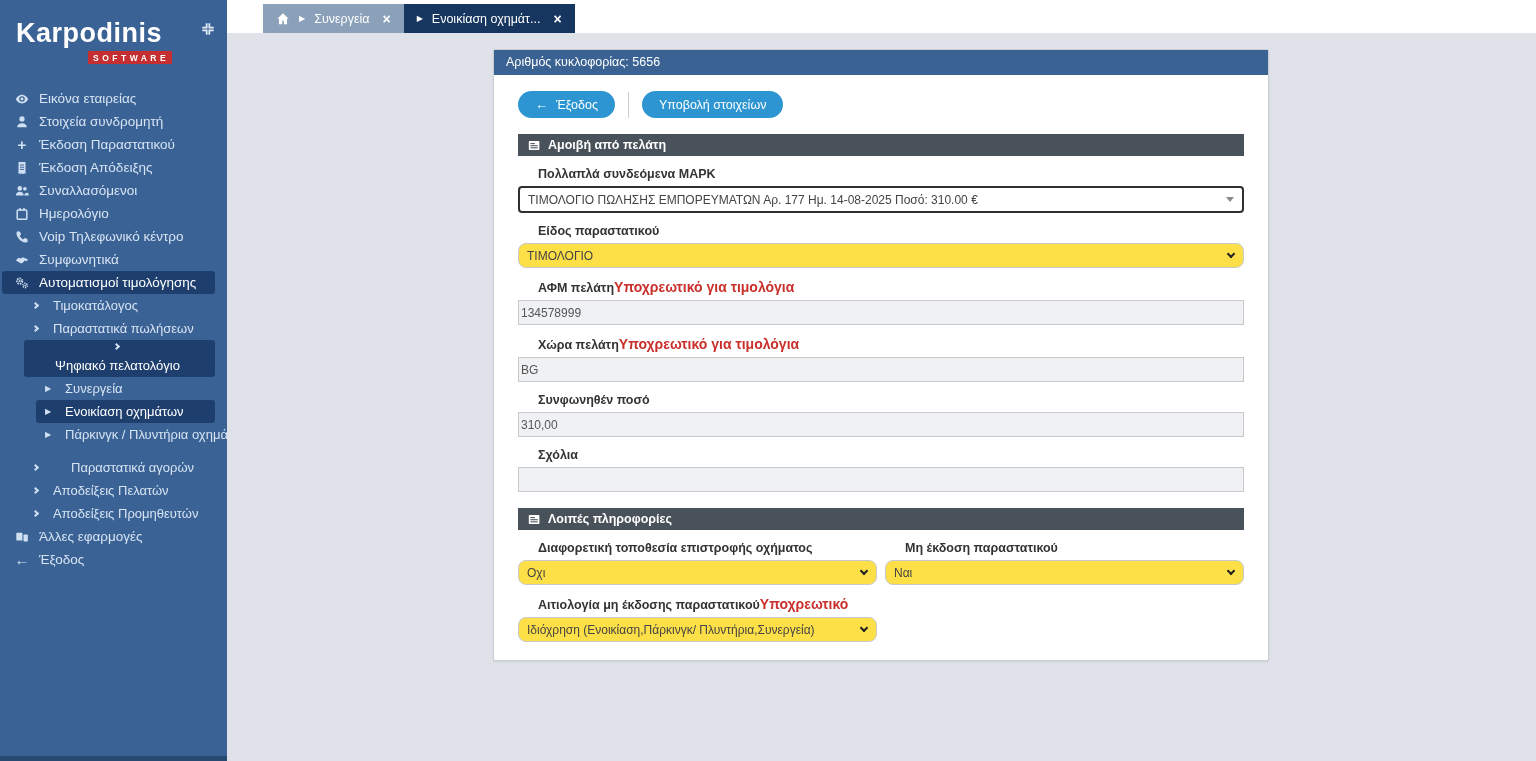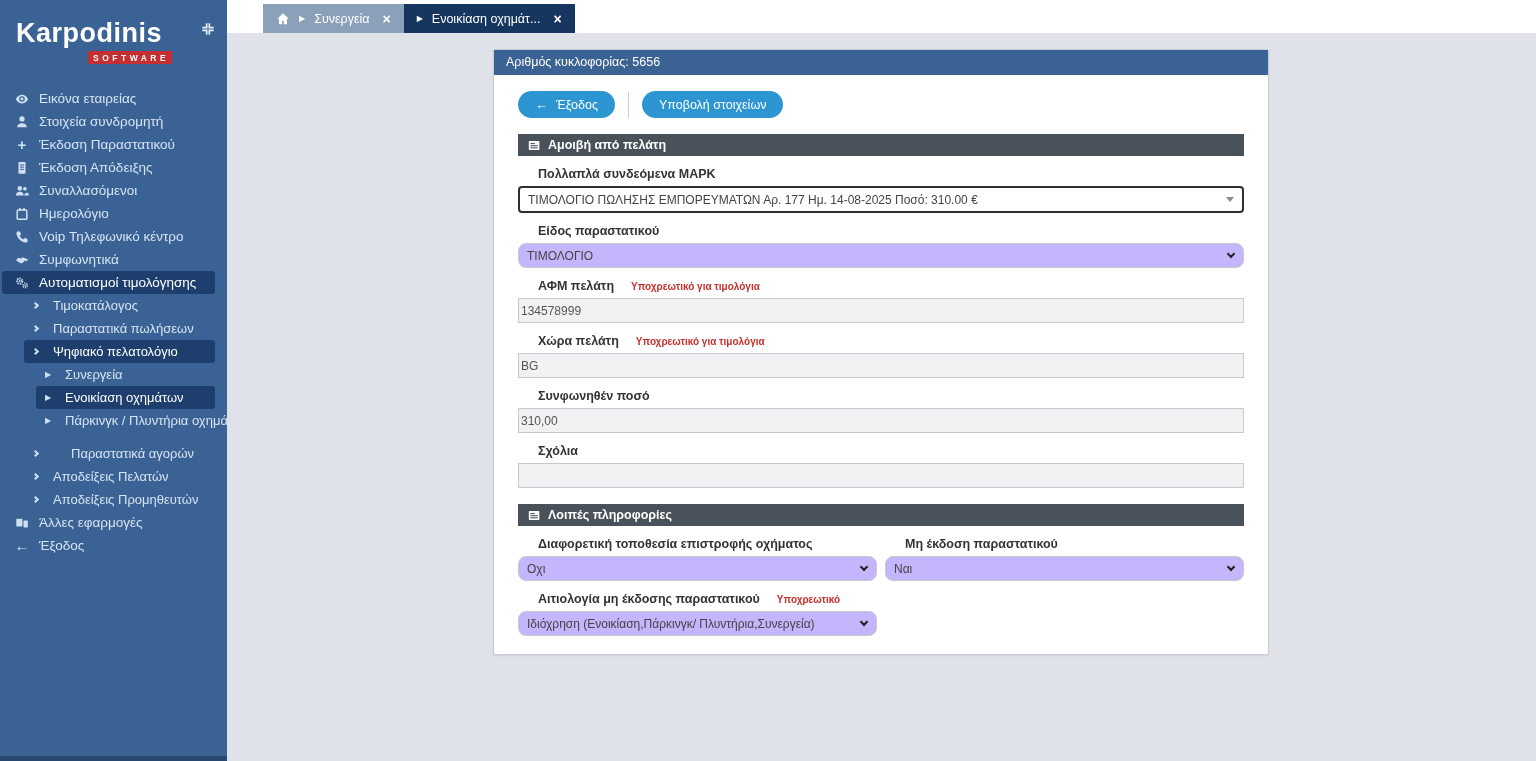--- a/index.html
+++ b/index.html
@@ -38,21 +38,21 @@
   .lvl2 { padding-left:28px; font-size:13px; }
   .lvl3 { padding-left:40px; font-size:13px; }
   .chev {
     display:inline-block; width:5px; height:5px;
     border-right:2px solid #cfe0f2; border-top:2px solid #cfe0f2;
     transform:rotate(45deg); margin-right:2px;
   }
   .tri { font-size:8px; color:#cfe0f2; line-height:10px; }
   .active-row { background:var(--active,#1e3f6d); border-radius:3px; margin-right:12px; color:#fff; }
   .lvl1.active-row { margin-left:2px; padding-left:12px; }
-  .lvl2.active-row { margin-left:24px; padding-left:4px; }
+  .lvl2.active-row { margin-left:24px; padding-left:4px;flex-direction:column; }
   .lvl3.active-row { margin-left:36px; padding-left:4px; }
   .gap-top { margin-top:10px;gap:27px; }
   .sidebar-bottom { position:absolute; bottom:0; left:0; right:0; height:5px; background:#27496f; }
 
   
   .content { flex:1; display:flex; flex-direction:column; }
   .tabstrip { height:33px; background:#fff; display:flex; align-items:flex-end; padding-left:36px; }
   .tab {
     height:29px; display:flex; align-items:center; gap:9px;
     padding:0 13px; color:#fff; font-size:12.5px; cursor:pointer; white-space:nowrap;
@@ -86,41 +86,41 @@
   .btn-divider { width:1px; height:26px; background:#c9cdd6; margin:0 13px; }
 
   .section-header {
     background:var(--section,#49525a); color:#fff;
     font-size:12.5px; font-weight:bold; padding:4px 10px;
     display:flex; align-items:center; gap:7px; margin-top:16px;
   }
   .section-header svg { width:13px; height:13px; }
 
   .field-label { font-size:12.5px; font-weight:bold; color:#333; margin:11px 0 5px;padding-left:20px; }
-  .req { color:#c9302c; font-size:10px; margin-left:17px; font-weight:bold; }
+  .req { color:#c9302c; font-size:14px; margin-left:0; font-weight:bold; }
 
   .text-input {
     width:100%; height:25px; background:#f0f1f3;
     border:1px solid #c6cacf; border-radius:0;
     padding:0 2px; font-size:12px; color:#555; font-family:inherit;
   }
   .combo {
     position:relative; height:27px; background:#fff;
     border:2px solid #2f2f2f; border-radius:4px;
     display:flex; align-items:center;
     padding:0 24px 0 8px; font-size:12px; color:#444; cursor:pointer;
   }
   .combo-arrow {
     position:absolute; right:8px; width:0; height:0;
     border-left:4px solid transparent; border-right:4px solid transparent;
     border-top:5px solid #8a8a8a;
   }
   .sel-wrap { position:relative; }
   .sel {
-    width:100%; height:25px; background:#c4b5fd;
+    width:100%; height:25px; background:#fde047;
     border:1px solid #c6cacf; border-radius:8px;
     padding:0 24px 0 8px; font-size:12px; color:#444;
     appearance:none; -webkit-appearance:none; -moz-appearance:none;
     font-family:inherit; cursor:pointer;
   }
   .sel-chev {
     position:absolute; right:10px; top:8px; width:6px; height:6px;
     border-right:2px solid #222; border-bottom:2px solid #222;
     transform:rotate(45deg); pointer-events:none;
   }

